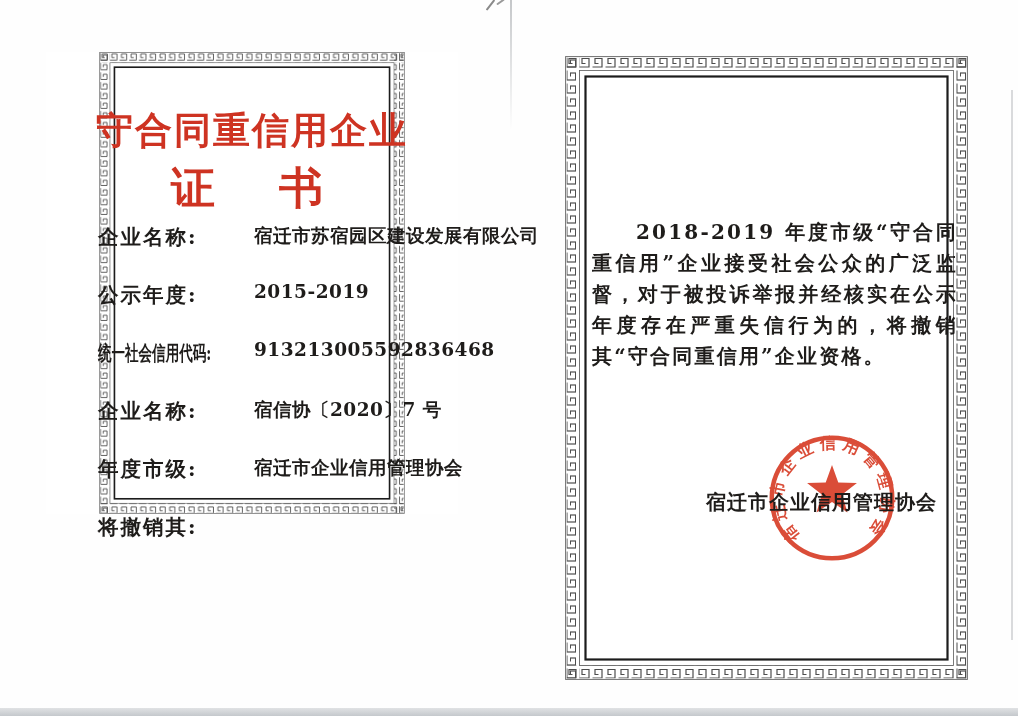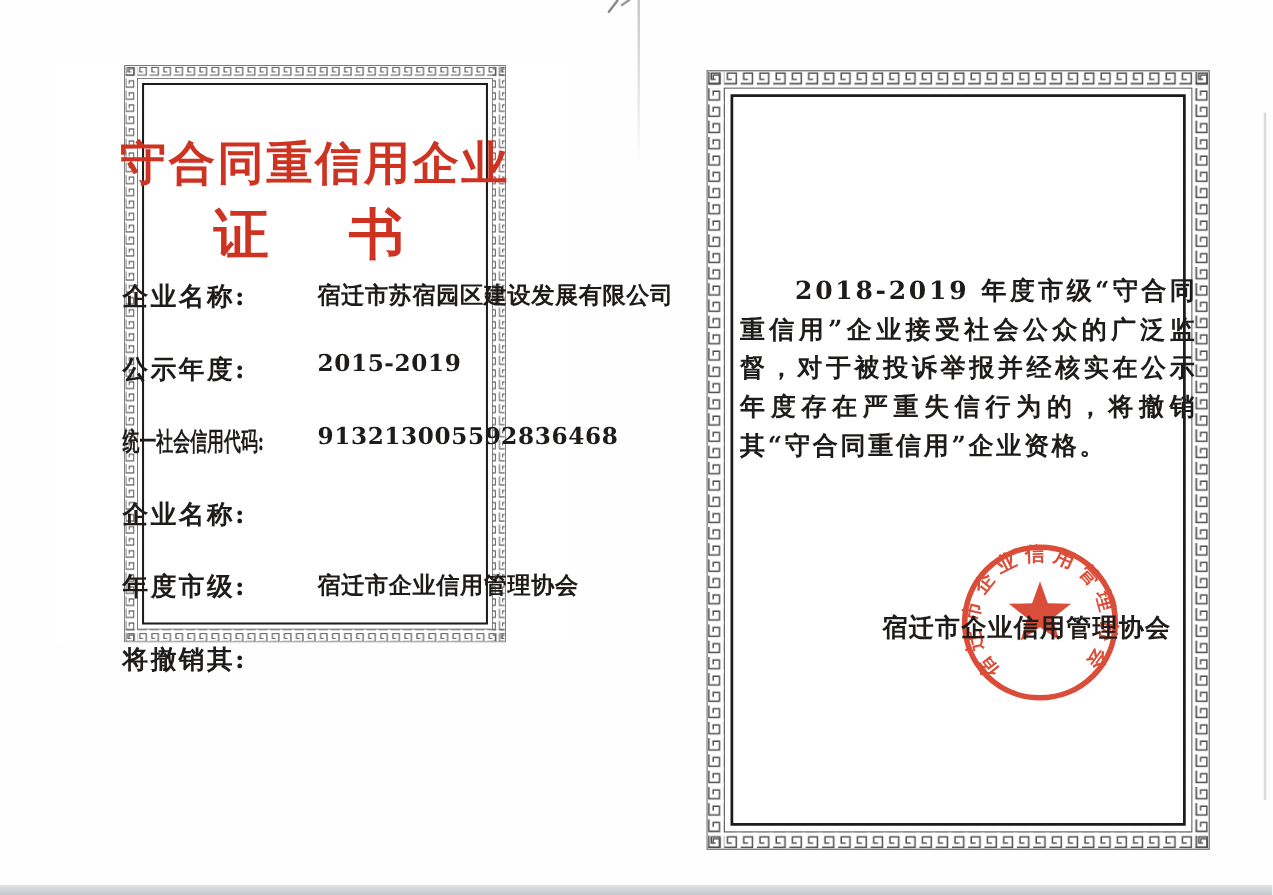--- a/index.html
+++ b/index.html
@@ -122,20 +122,21 @@
         <div class="field-row">
           <span class="field-label">公示年度:</span>
           <span class="field-value">2015-2019</span>
         </div>
         <div class="field-row">
           <span class="field-label"><span class="squeeze">统一社会信用代码:</span></span>
           <span class="field-value">913213005592836468</span>
         </div>
         <div class="field-row">
           <span class="field-label">企业名称:</span>
+          <span class="field-value">宿信协〔2020〕7 号</span>
         </div>
         <div class="field-row">
           <span class="field-label">年度市级:</span>
           <span class="field-value">宿迁市企业信用管理协会</span>
         </div>
         <div class="field-row">
           <span class="field-label">将撤销其:</span>
         </div>
       </div>
     </div>

